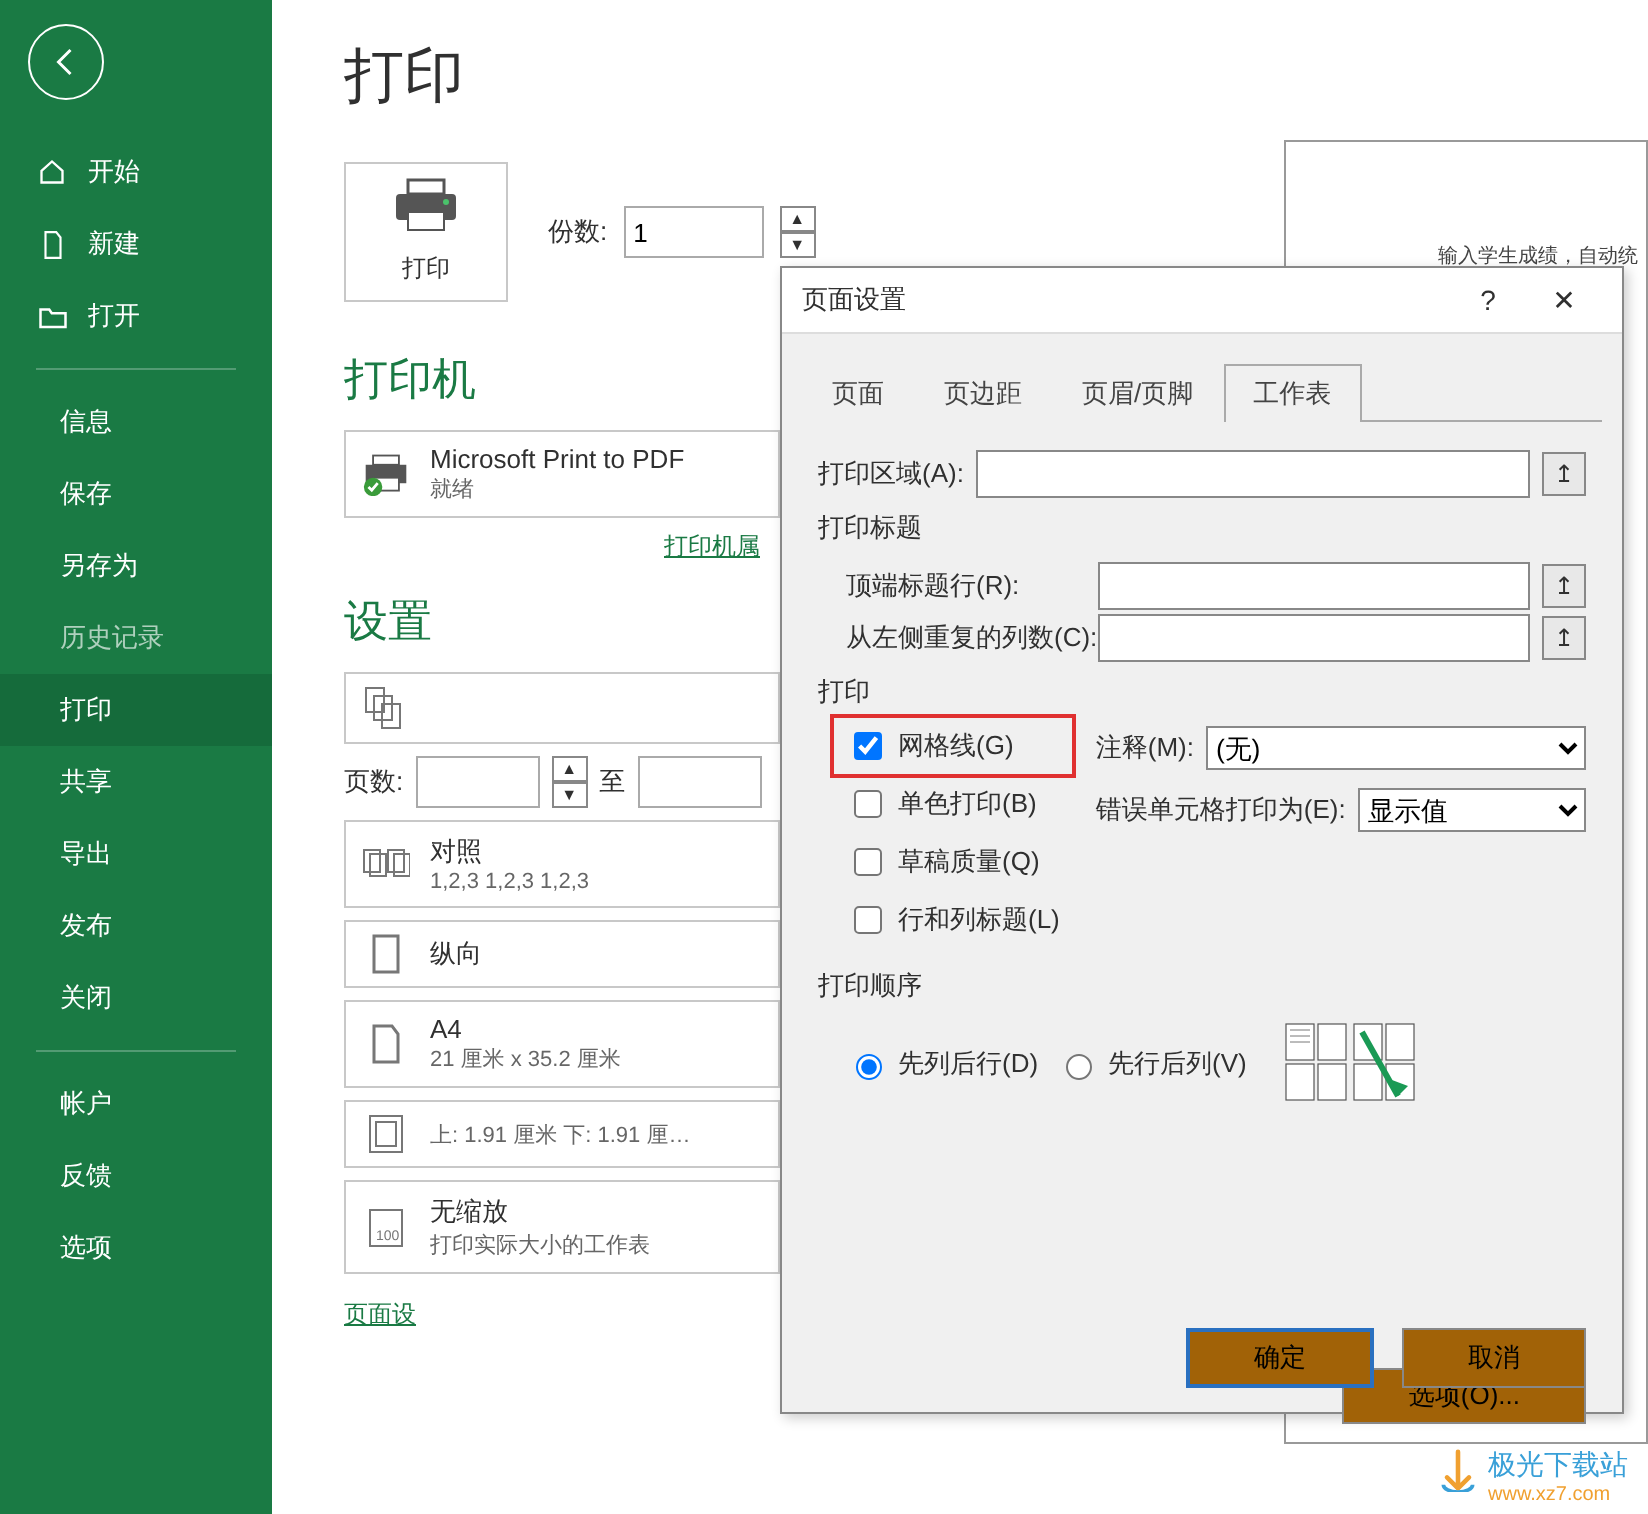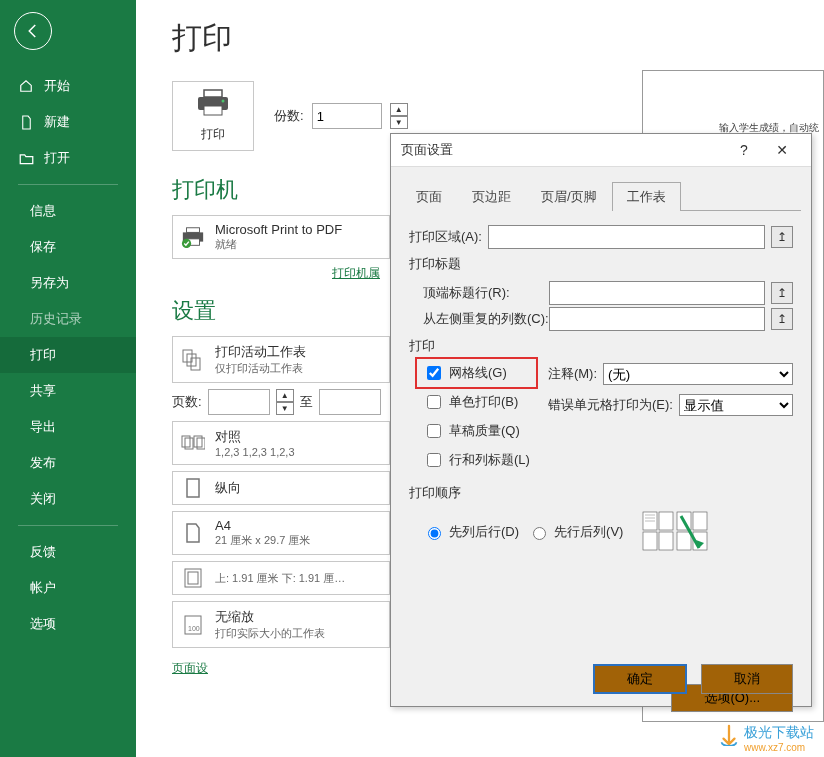--- a/index.html
+++ b/index.html
@@ -127,24 +127,24 @@
           <span>导出</span>
         </div>
       <div class="nav-item sub">
           <span>发布</span>
         </div>
       <div class="nav-item sub">
           <span>关闭</span>
         </div>
       <div class="nav-sep"></div>
       <div class="nav-item sub">
+          <span>帐户</span>
+        </div>
+      <div class="nav-item sub">
           <span>反馈</span>
-        </div>
-      <div class="nav-item sub">
-          <span>帐户</span>
         </div>
       <div class="nav-item sub">
           <span>选项</span>
         </div>
     </div>
   </div>
 
   <div class="main">
     <h1 class="page-title">打印</h1>
 
@@ -189,24 +189,20 @@
     <h2 class="section" style="margin-top:14px">设置</h2>
 
     <div class="dd">
       <span class="dd-icon">
           <svg width="22" height="22" viewBox="0 0 22 22" fill="none" stroke="#777">
             <rect x="1" y="1" width="9" height="12"></rect>
             <rect x="5" y="5" width="9" height="12"></rect>
             <rect x="9" y="9" width="9" height="12"></rect>
           </svg>
         </span>
-      <div class="dd-body">
-          <div class="dd-title">打印活动工作表</div>
-          <div class="dd-sub">仅打印活动工作表</div>
-        </div>
     </div>
 
     <div class="pages-row">
       <span>页数:</span>
       <input type="text" style="">
         <div class="spin">
           <span>▲</span>
           <span>▼</span>
         </div>
       <span>至</span>
@@ -240,21 +236,21 @@
     </div>
 
     <div class="dd">
       <span class="dd-icon">
           <svg width="16" height="20" viewBox="0 0 16 20" fill="none" stroke="#777" stroke-width="1.5">
             <path d="M2 1h9l3 4v14H2z"></path>
           </svg>
         </span>
       <div class="dd-body">
           <div class="dd-title">A4</div>
-          <div class="dd-sub">21 厘米 x 29.7 厘米</div>
+          <div class="dd-sub">21 厘米 x 35.2 厘米</div>
         </div>
     </div>
 
     <div class="dd">
       <span class="dd-icon">
           <svg width="18" height="20" viewBox="0 0 18 20" fill="none" stroke="#777">
             <rect x="1" y="1" width="16" height="18"></rect>
             <rect x="4" y="4" width="10" height="12"></rect>
           </svg>
         </span>

